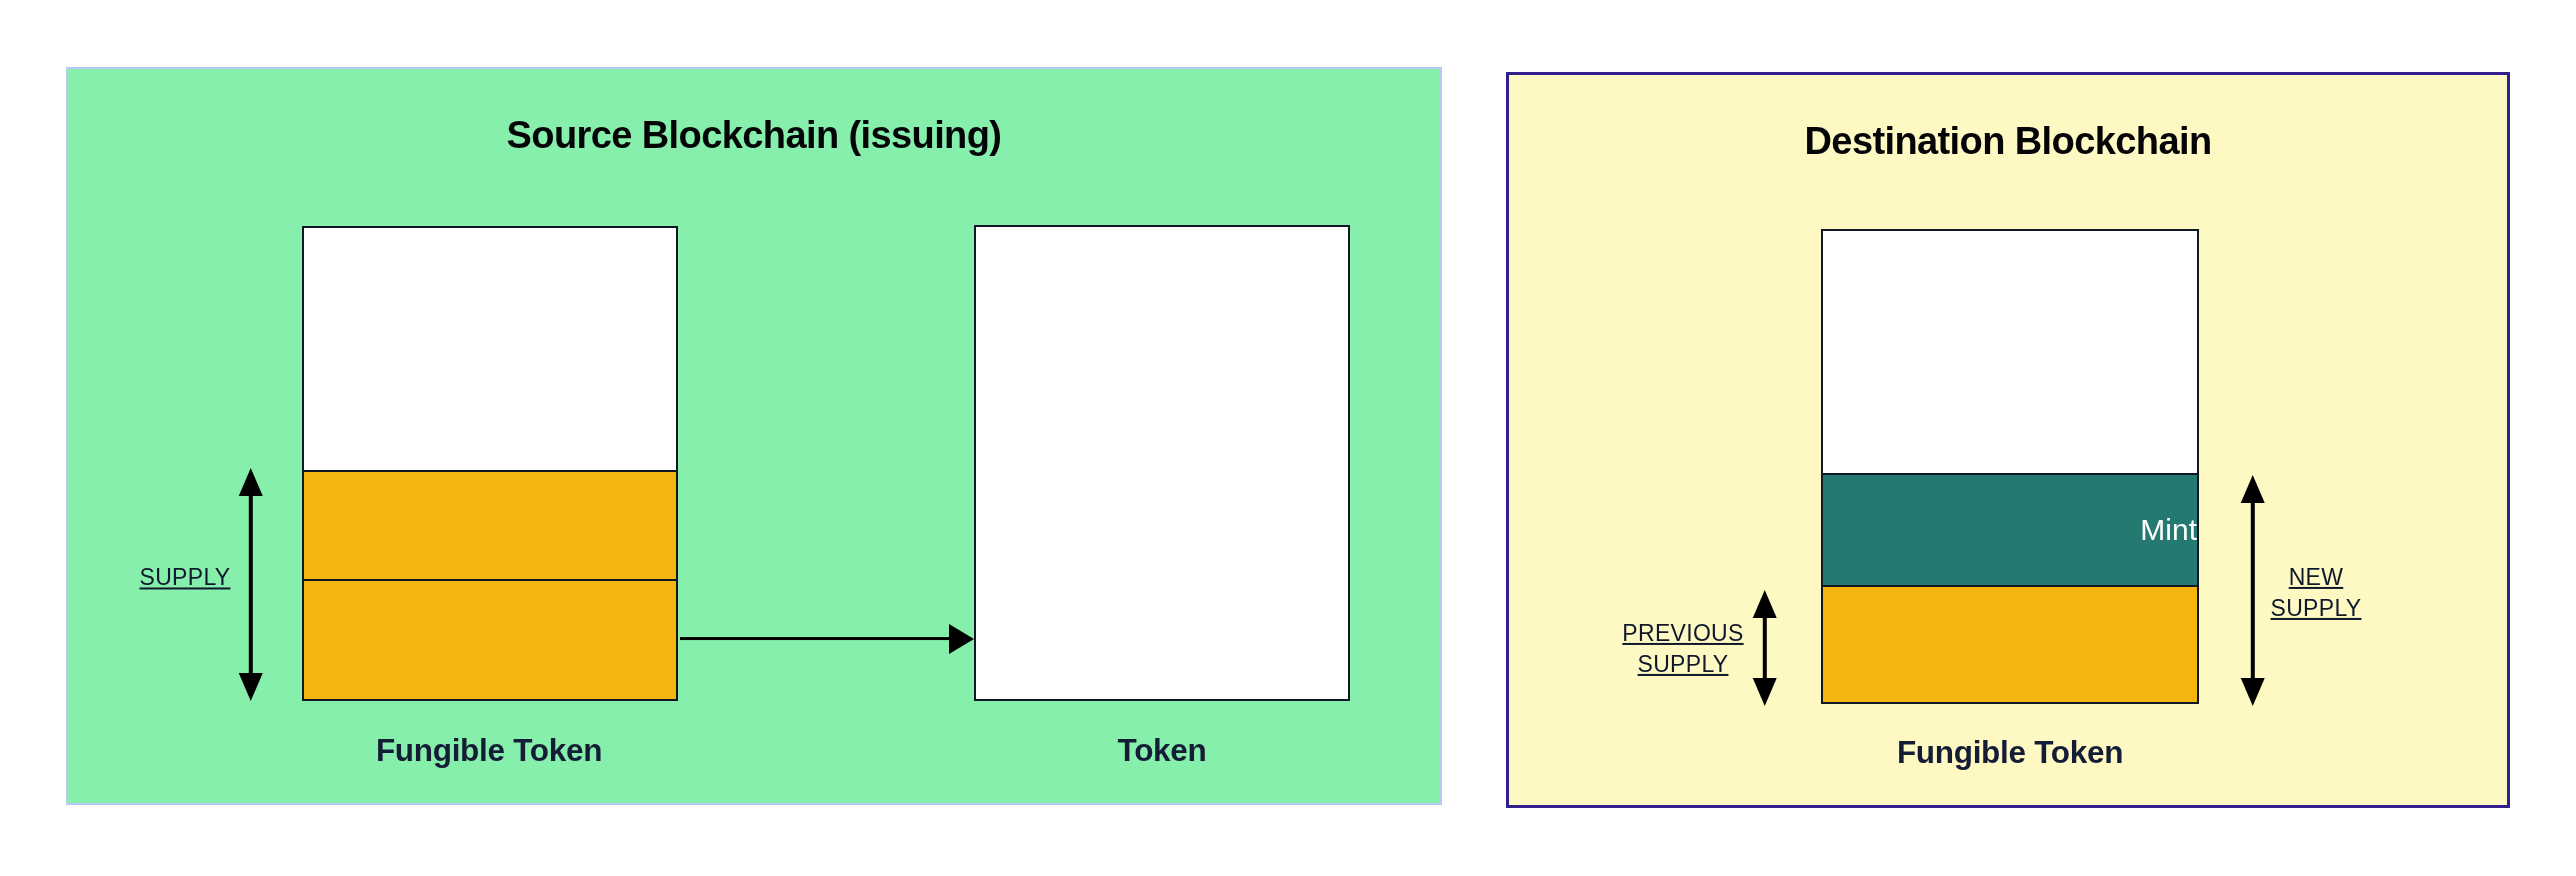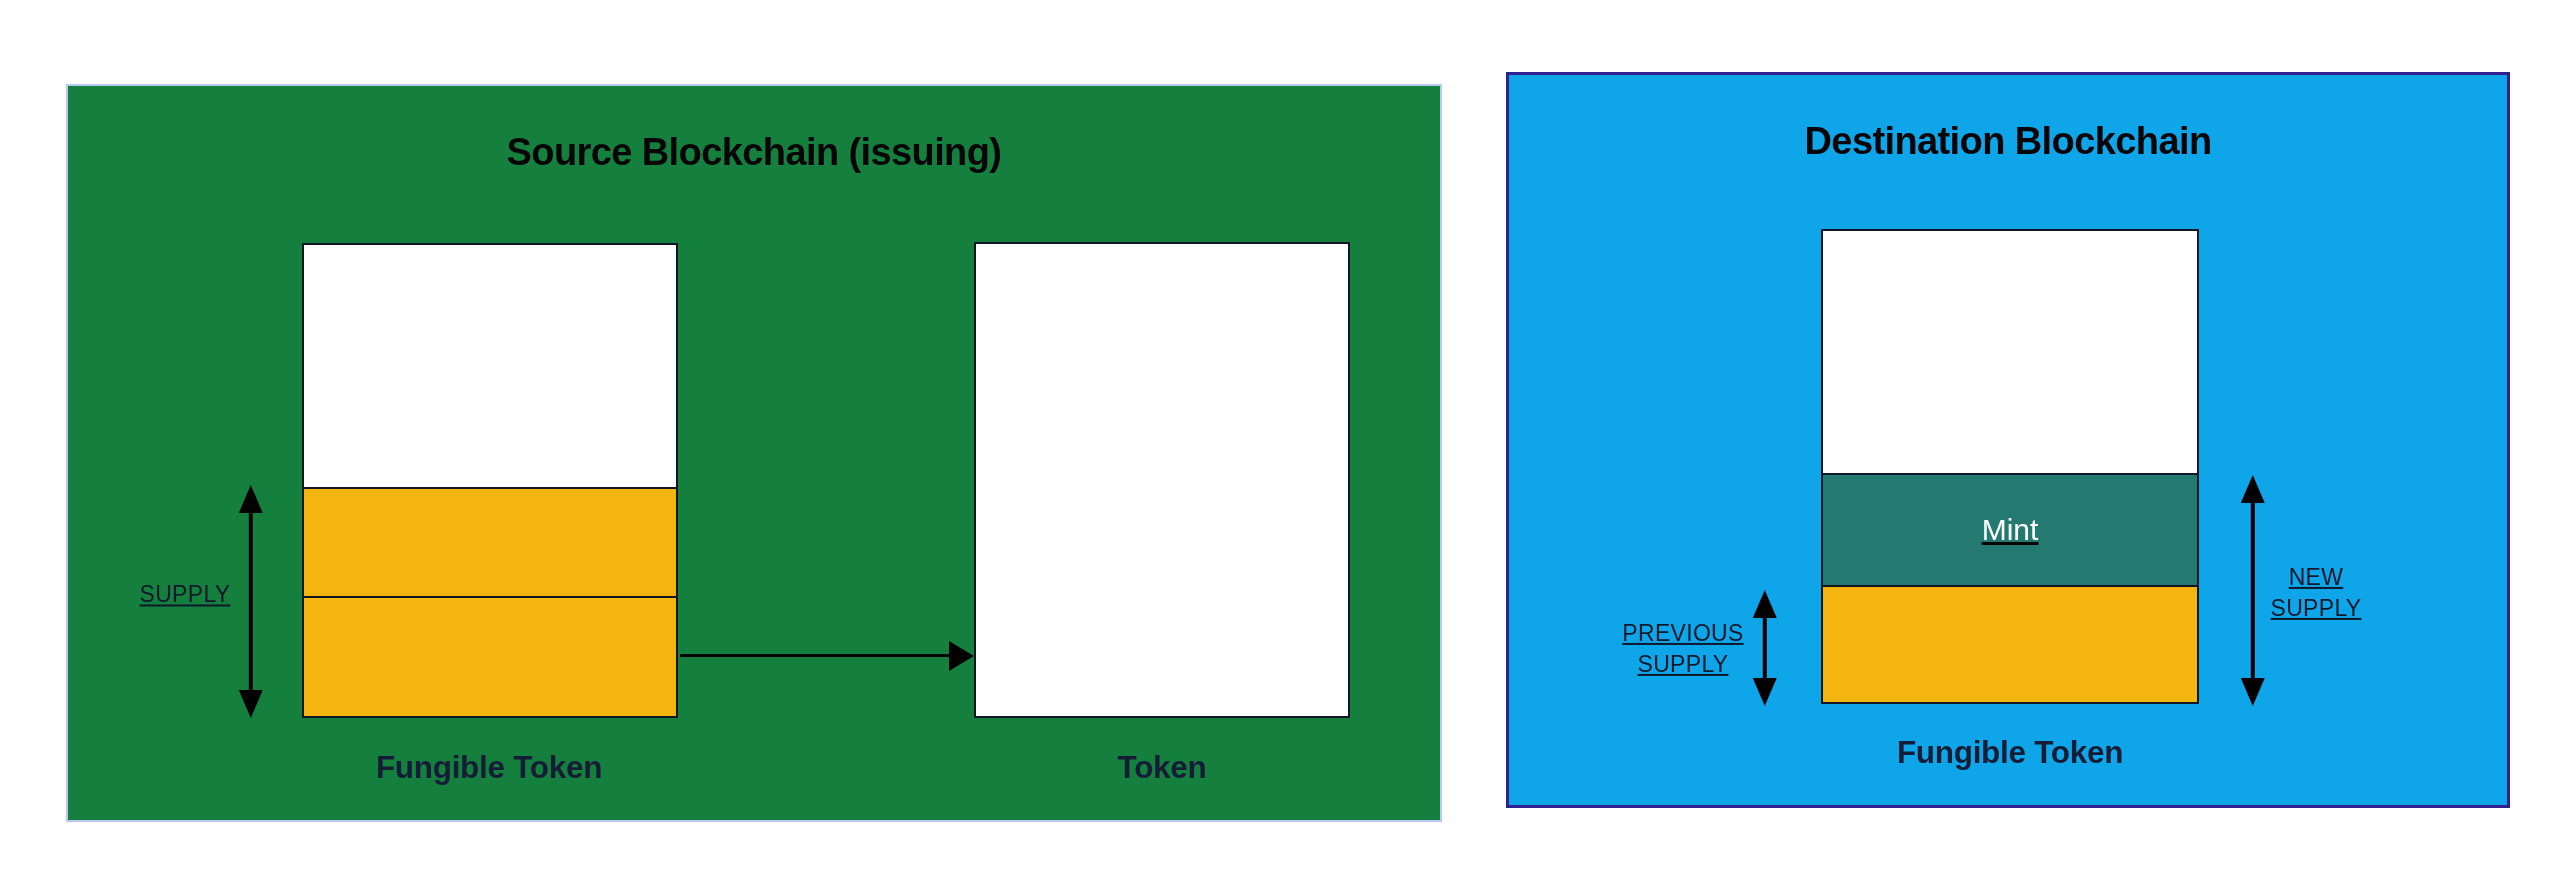--- a/index.html
+++ b/index.html
@@ -6,45 +6,45 @@
   .canvas {
     position: relative;
     width: 2576px;
     height: 877px;
     background: #ffffff;
     font-family: "Liberation Sans", "DejaVu Sans", sans-serif;
     overflow: hidden;
   }
   .panel { position: absolute; box-sizing: border-box; }
   .panel-source {
-    left: 66px; top: 84px; width: 1376px; height: 738px;
-    background: #15803d; border: 2.8px solid #b9c9f4;
+    left: 66px; top: 67px; width: 1376px; height: 738px;
+    background: #86efac; border: 2.8px solid #b9c9f4;
   }
   .panel-destination {
     left: 1506px; top: 72px; width: 1004px; height: 736px;
-    background: #0ea5e9; border: 3.3px solid #32218c;
+    background: #fef9c3; border: 3.3px solid #32218c;
   }
   .panel-title {
     position: absolute; left: 0; right: 0; top: 45px;
     text-align: center;
     font-size: 38px; font-weight: 700; letter-spacing: -0.6px;
     color: #050508; margin: 0;
   }
   
   .token-box {
     position: absolute; box-sizing: border-box;
     background: #ffffff; border: 2.8px solid #101624;
     display: flex; flex-direction: column;
   }
   .seg { box-sizing: border-box; }
   .seg-empty { flex: 1 1 auto; background: #ffffff; }
   .seg-band { border-top: 2.8px solid #101624; }
   .band-yellow { background: #f5b511; }
   .band-teal { background: #247a70; }
-  .band-center { display: flex; align-items: center; justify-content: center; text-decoration: underline; }
+  .band-center { display: flex; align-items: center; justify-content: flex-end; }
   .band-text {
     font-size: 30px; font-weight: 600; letter-spacing: 0px; color: #1a2137;
   }
   .band-text-light { color: #ffffff; font-weight: 500; }
   
   .box-label {
     position: absolute; transform: translate(-50%, -50%);
     font-size: 31.5px; font-weight: 700; letter-spacing: -0.3px;
     color: #151d36; white-space: nowrap; text-align: right;
   }

